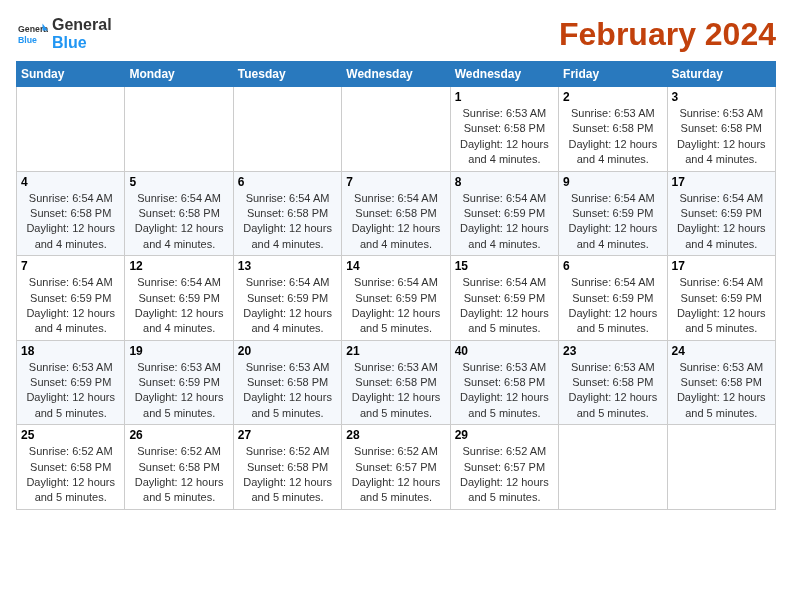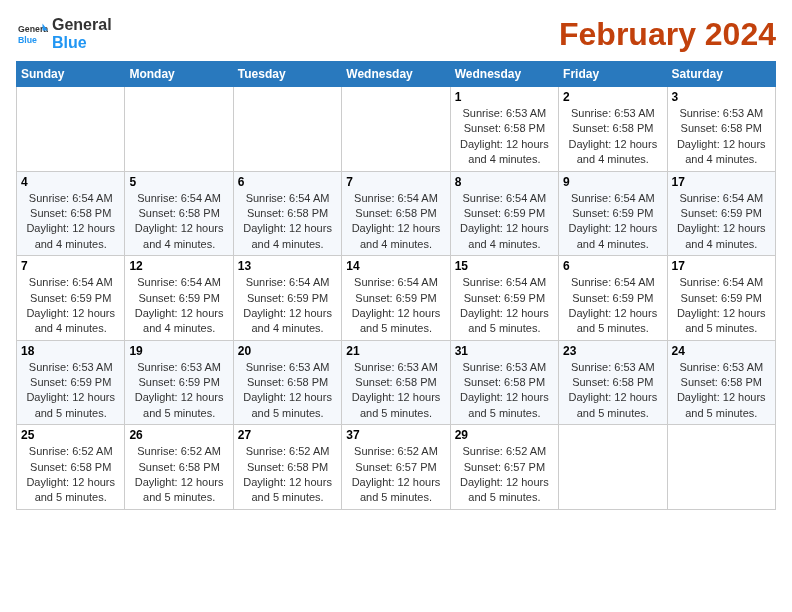--- a/index.html
+++ b/index.html
@@ -264,21 +264,21 @@
 and 5 minutes.</div>
         </td>
         <td>
           <span class="day-num">21</span>
           <div class="day-info" style="white-space: pre-line;">Sunrise: 6:53 AM
 Sunset: 6:58 PM
 Daylight: 12 hours
 and 5 minutes.</div>
         </td>
         <td>
-          <span class="day-num">31</span>
+          <span class="day-num">40</span>
           <div class="day-info" style="white-space: pre-line;">Sunrise: 6:53 AM
 Sunset: 6:58 PM
 Daylight: 12 hours
 and 5 minutes.</div>
         </td>
         <td>
           <span class="day-num">23</span>
           <div class="day-info" style="white-space: pre-line;">Sunrise: 6:53 AM
 Sunset: 6:58 PM
 Daylight: 12 hours
@@ -308,21 +308,21 @@
 and 5 minutes.</div>
         </td>
         <td>
           <span class="day-num">27</span>
           <div class="day-info" style="white-space: pre-line;">Sunrise: 6:52 AM
 Sunset: 6:58 PM
 Daylight: 12 hours
 and 5 minutes.</div>
         </td>
         <td>
-          <span class="day-num">37</span>
+          <span class="day-num">28</span>
           <div class="day-info" style="white-space: pre-line;">Sunrise: 6:52 AM
 Sunset: 6:57 PM
 Daylight: 12 hours
 and 5 minutes.</div>
         </td>
         <td>
           <span class="day-num">29</span>
           <div class="day-info" style="white-space: pre-line;">Sunrise: 6:52 AM
 Sunset: 6:57 PM
 Daylight: 12 hours

